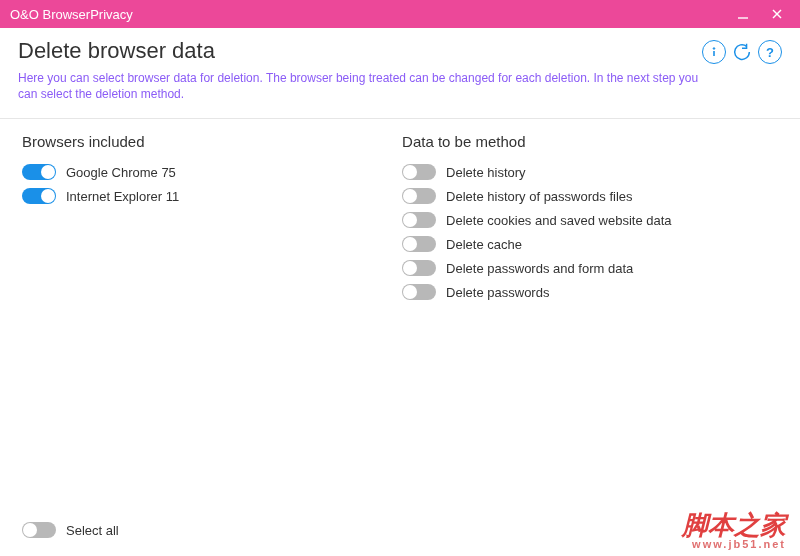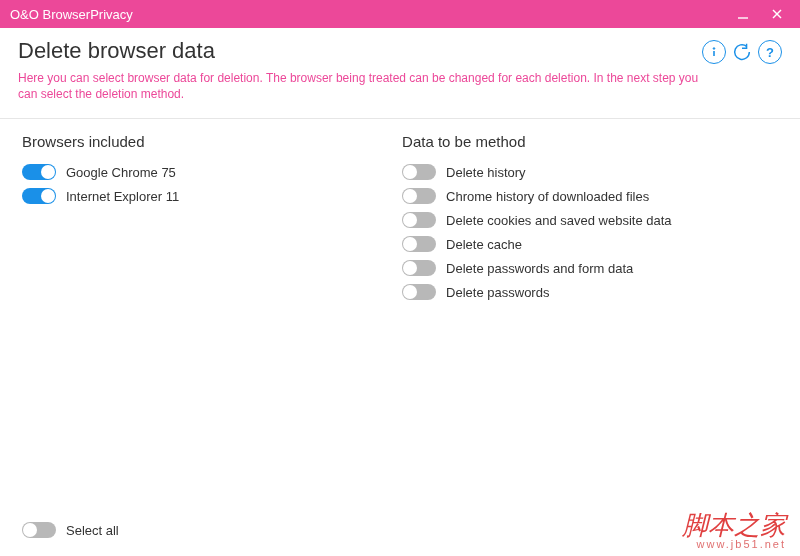--- a/index.html
+++ b/index.html
@@ -16,21 +16,21 @@
   .titlebar .title { flex: 1; }
   .winbtn { width: 34px; height: 28px; display:flex; align-items:center; justify-content:center; cursor:pointer; }
   .winbtn svg { stroke: #fff; }
   .header {
     padding: 10px 18px 6px 18px;
     display: flex;
     align-items: flex-start;
   }
   .header-left { flex: 1; }
   .page-title { font-size: 22px; font-weight: 300; color: #333; margin-bottom: 6px; }
-  .desc { font-size: 12px; color: #ec4899; line-height: 1.35; }
+  .desc { font-size: 12px; color: #8b5cf6; line-height: 1.35; }
   .header-icons { display:flex; gap:4px; padding-top:2px; }
   .circ-btn {
     width: 24px; height: 24px; border:1.5px solid #1a90e8; border-radius:50%;
     display:flex; align-items:center; justify-content:center;
     color:#1a90e8; cursor:pointer;
   }
   .circ-btn svg { stroke:#1a90e8; }
   .divider { height:1px; background:#e6e6e6; margin: 10px 0 0 0; }
   .content {
     display:flex;
@@ -50,21 +50,21 @@
     width:14px; height:14px; border-radius:50%;
     position:absolute; top:1px; left:1px; background:#fff;
   }
   .toggle.on .knob { left:auto; right:1px; }
   .footer {
     position:absolute; bottom:10px; left:22px;
   }
   .watermark {
     position:absolute; right:14px; bottom:6px;
     font-family: "SimSun","Songti SC",serif;
-    color:#e04040; font-size:26px; font-style:italic; font-weight:normal;
+    color:#e04040; font-size:26px; font-style:italic; font-weight:bold;
     line-height:1;
     text-align:right;
     margin-left:16px;
   }
   .watermark .url { font-size:11px; letter-spacing:2px; color:#e07070; font-style:normal; font-family:Arial,sans-serif; display:block; }
 </style>
 </head>
 <body>
 
 <div class="titlebar">
@@ -132,21 +132,21 @@
         <div class="toggle-row">
           <div class="toggle">
             <div class="knob"></div>
           </div>
           <span>Delete history</span>
         </div>
         <div class="toggle-row">
           <div class="toggle">
             <div class="knob"></div>
           </div>
-          <span>Chrome history of downloaded files</span>
+          <span>Delete history of passwords files</span>
         </div>
         <div class="toggle-row">
           <div class="toggle">
             <div class="knob"></div>
           </div>
           <span>Delete cookies and saved website data</span>
         </div>
         <div class="toggle-row">
           <div class="toggle">
             <div class="knob"></div>

